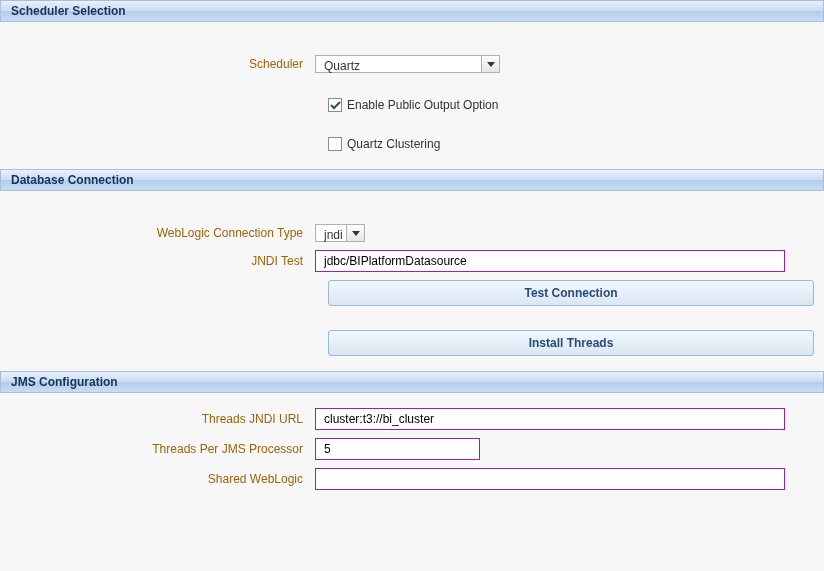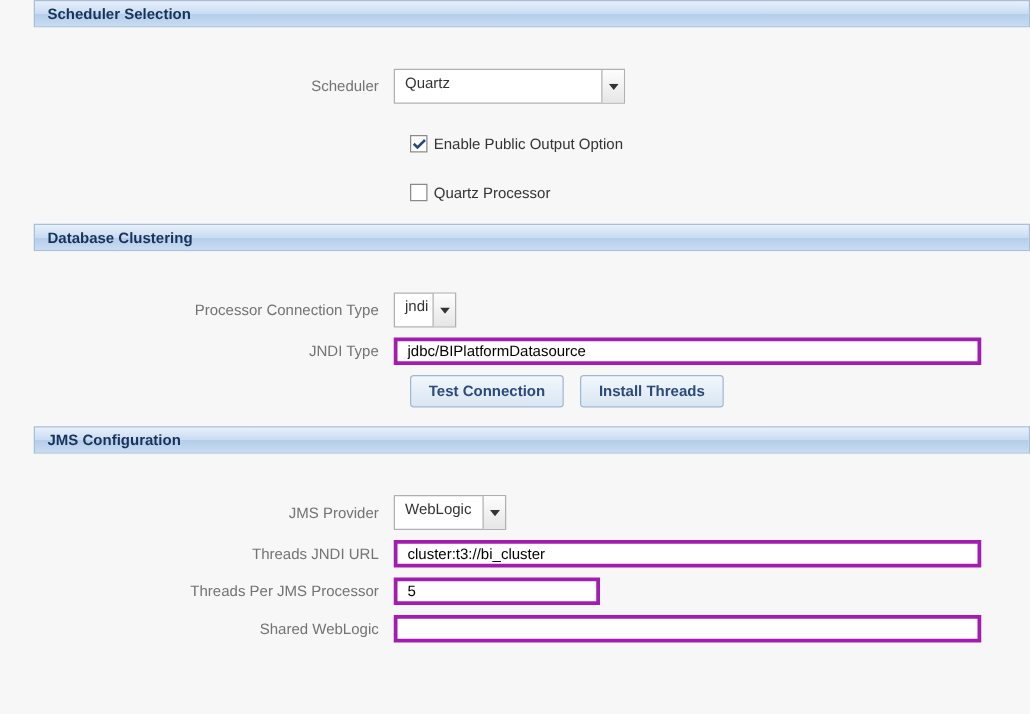--- a/index.html
+++ b/index.html
@@ -12,47 +12,46 @@
       padding: 0;
       width: 824px;
     }
     .section-header {
       background: linear-gradient(to bottom, #e8f0fb 0%, #c9dcf2 50%, #b4cdea 51%, #c9dcf2 100%);
       border: 1px solid #a7bfd9;
       color: #17335a;
       font-weight: bold;
       padding: 3px 10px;
       font-size: 12px;
-      margin-left: 27px;
     }
     .section-body {
       padding: 15px 10px 10px 10px;
       background: #f7f7f7;
     }
     .form-row {
       display: flex;
       align-items: center;
       margin-bottom: 8px;
     }
     .form-label {
       width: 305px;
       text-align: right;
       padding-right: 12px;
-      color: #737373;
+      color: #a16207;
       font-size: 12px;
     }
     .form-control {
       flex: 1;
     }
     .select-wrap {
       display: inline-flex;
       align-items: stretch;
       border: 1px solid #b0b0b0;
       background: #fff;
-      height: 28px;
+      height: 18px;
     }
     .select-value {
       padding: 3px 8px;
       min-width: 10px;
       font-size: 12px;
     }
     .select-wide .select-value { width: 165px; }
     .select-mid .select-value { width: 70px; }
     .select-small .select-value { width: 30px; text-align: right; }
     .select-arrow {
@@ -76,34 +75,35 @@
       width: 14px;
       height: 14px;
       border: 1px solid #8a8a8a;
       background: #fff;
       display: inline-flex;
       align-items: center;
       justify-content: center;
     }
     .checkbox.checked svg { width: 11px; height: 11px; }
     .text-input {
-      border: 3px solid #a21caf;
+      border: 1px solid #a21caf;
       background: #fff;
       height: 22px;
       padding: 3px 8px;
       font-size: 12px;
     }
     .text-input.wide { width: 470px; }
     .text-input.med { width: 165px; }
     .button-row {
       padding-left: 318px;
       display: flex;
-      gap: 13px;
+      gap: 24px;
       margin-top: 8px;
       margin-bottom: 5px;
+      flex-direction: column;
     }
     .btn {
       background: linear-gradient(to bottom, #f2f7fc, #d9e6f3);
       border: 1px solid #9db8d6;
       border-radius: 3px;
       color: #2a4b7a;
       font-weight: bold;
       font-size: 12px;
       padding: 5px 14px;
       cursor: pointer;
@@ -132,66 +132,53 @@
   <div class="checkbox-row">
     <div class="checkbox checked">
       <svg viewBox="0 0 11 11">
           <path d="M1 5 L4 8 L10 2" stroke="#2a4b7a" stroke-width="2" fill="none"></path>
         </svg>
     </div>
     <span>Enable Public Output Option</span>
   </div>
   <div class="checkbox-row">
     <div class="checkbox"></div>
-    <span>Quartz Processor</span>
+    <span>Quartz Clustering</span>
   </div>
 </div>
 
-<div class="section-header">Database Clustering</div>
+<div class="section-header">Database Connection</div>
 <div class="section-body">
   <div class="form-row pad-top-row">
-    <div class="form-label">Processor Connection Type</div>
+    <div class="form-label">WebLogic Connection Type</div>
     <div class="form-control">
       <div class="select-wrap select-small">
         <div class="select-value">jndi</div>
         <div class="select-arrow">
           <svg viewBox="0 0 8 5">
               <path d="M0 0 L8 0 L4 5 Z" fill="#333"></path>
             </svg>
         </div>
       </div>
     </div>
   </div>
   <div class="form-row">
-    <div class="form-label">JNDI Type</div>
+    <div class="form-label">JNDI Test</div>
     <div class="form-control">
       <input type="text" class="text-input wide" value="jdbc/BIPlatformDatasource" style="">
     </div>
   </div>
   <div class="button-row">
     <button class="btn">Test Connection</button>
     <button class="btn">Install Threads</button>
   </div>
 </div>
 
 <div class="section-header">JMS Configuration</div>
 <div class="section-body">
-  <div class="form-row pad-top-row">
-    <div class="form-label">JMS Provider</div>
-    <div class="form-control">
-      <div class="select-wrap select-mid">
-        <div class="select-value">WebLogic</div>
-        <div class="select-arrow">
-          <svg viewBox="0 0 8 5">
-              <path d="M0 0 L8 0 L4 5 Z" fill="#333"></path>
-            </svg>
-        </div>
-      </div>
-    </div>
-  </div>
   <div class="form-row">
     <div class="form-label">Threads JNDI URL</div>
     <div class="form-control">
       <input type="text" class="text-input wide" value="cluster:t3://bi_cluster" style="">
     </div>
   </div>
   <div class="form-row">
     <div class="form-label">Threads Per JMS Processor</div>
     <div class="form-control">
       <input type="text" class="text-input med" value="5" style="">

